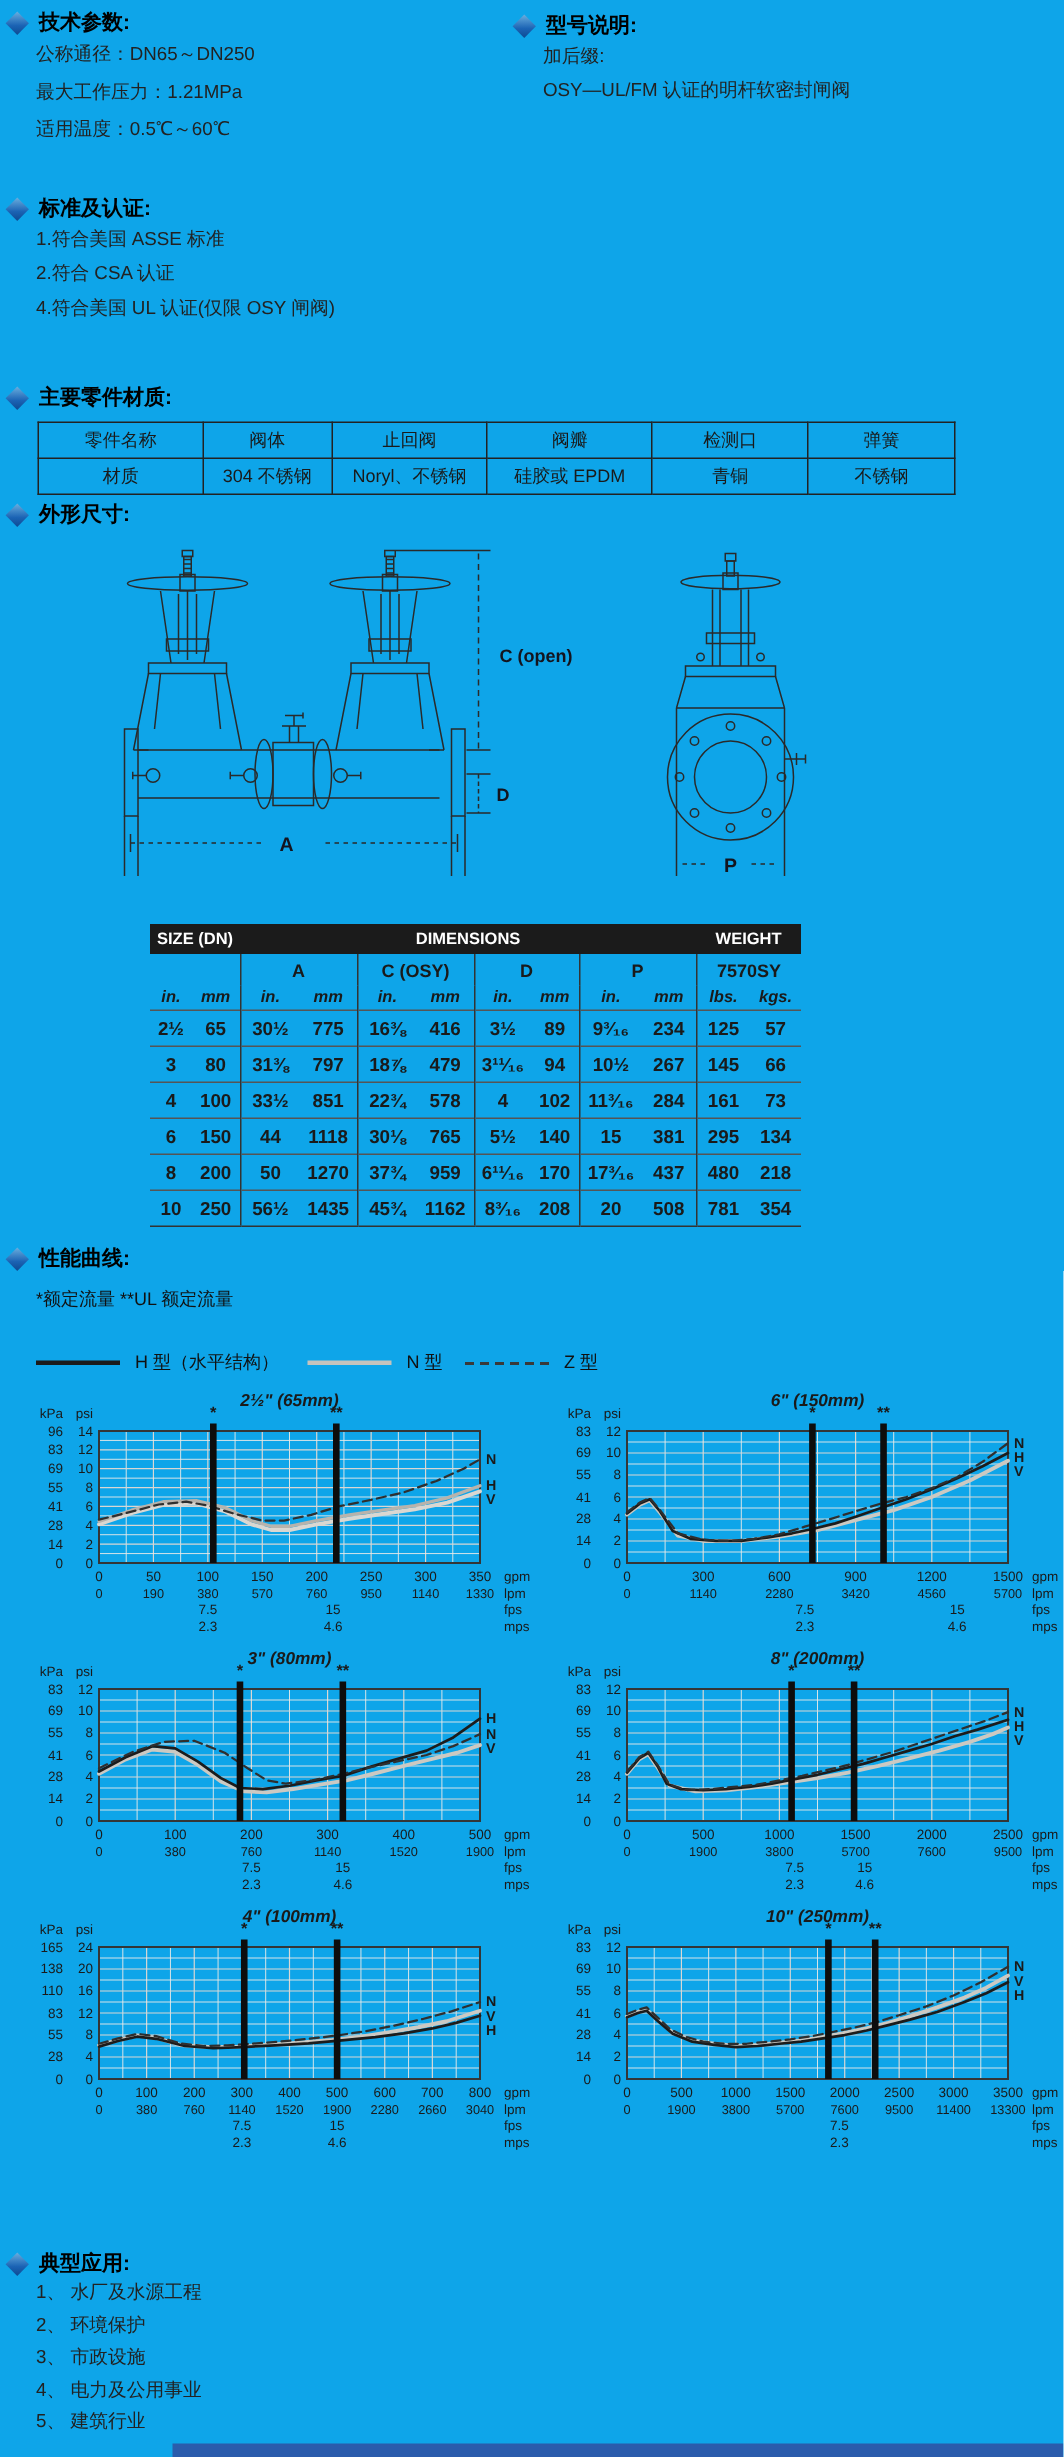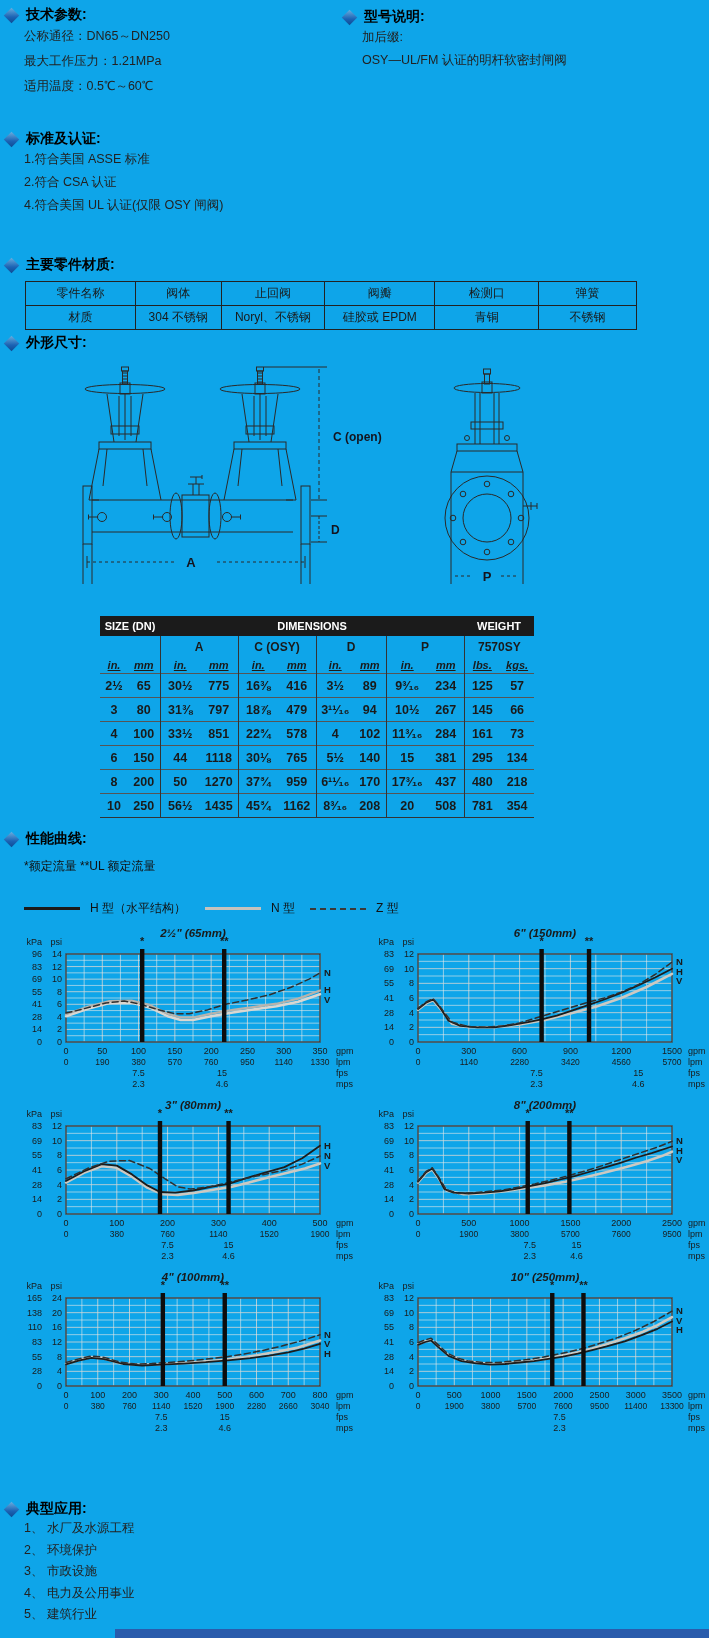--- a/index.html
+++ b/index.html
@@ -14,21 +14,21 @@
   .abs{position:absolute;}
   
   table.mat{border-collapse:collapse;width:612px;margin:7px 0 0 21px;}
   table.mat td{border:1px solid #222;text-align:center;font-size:12px;font-weight:normal;
                height:21px;padding:1px 2px;}
   table.mat{border:1.5px solid #222;}
   
   table.sz{border-collapse:collapse;width:434px;table-layout:fixed;}
   table.sz th.bar{background:#1b1b1b;color:#fff;font-size:11px;font-weight:bold;height:20px;padding:0;}
   table.sz td{text-align:center;font-size:12px;font-weight:bold;padding:0;height:21px;}
-  table.sz td.units{font-style:italic;font-weight:bold;font-size:11px;height:16px;text-decoration:underline;}
+  table.sz td.units{font-style:italic;font-weight:bold;font-size:11px;height:16px;}
   table.sz td.gl{border-left:1.4px solid #333;}
   table.sz tr.data td{border-top:1px solid #555;height:23px;font-size:12.5px;}
   table.sz tr.last td{border-bottom:1.6px solid #333;}
   .legend-item{position:absolute;display:flex;align-items:center;font-size:12px;color:#111;}
   .ls{display:inline-block;width:56px;height:0;margin-right:10px;}
   .ls.solid-black{border-top:3px solid #1b1b1b;}
   .ls.solid-gray{border-top:3px solid #c6c3bd;}
   .ls.dashed{border-top:2.5px dashed #3a3a3a;}
   #charts{position:absolute;left:6px;top:924px;display:grid;grid-template-columns:352px 348px;grid-auto-rows:172px;}
   .chart-cell{position:relative;}

